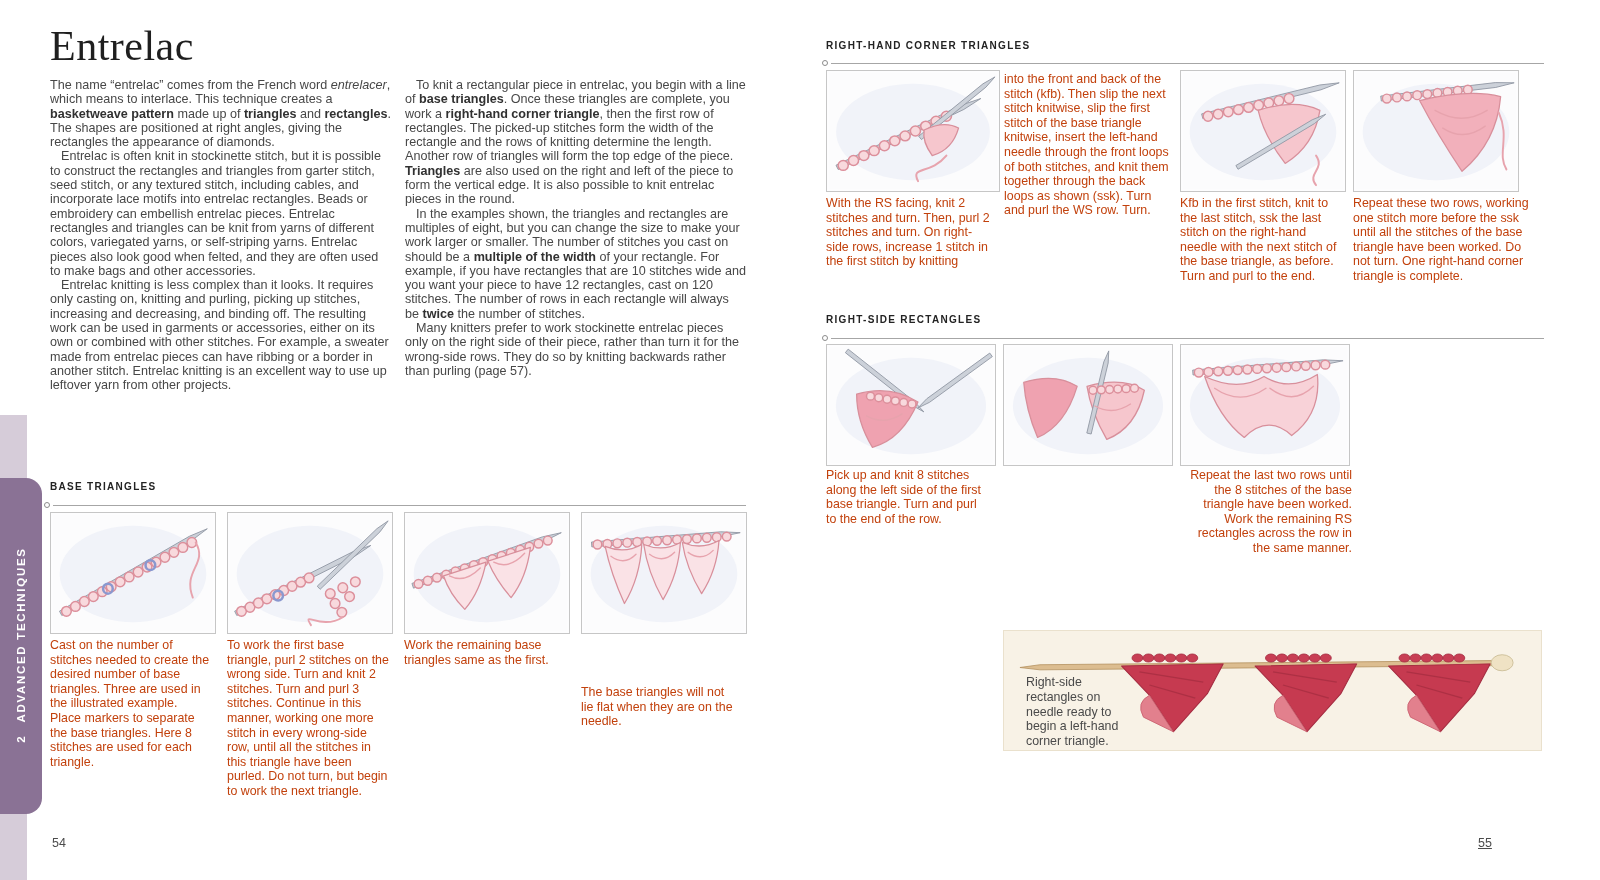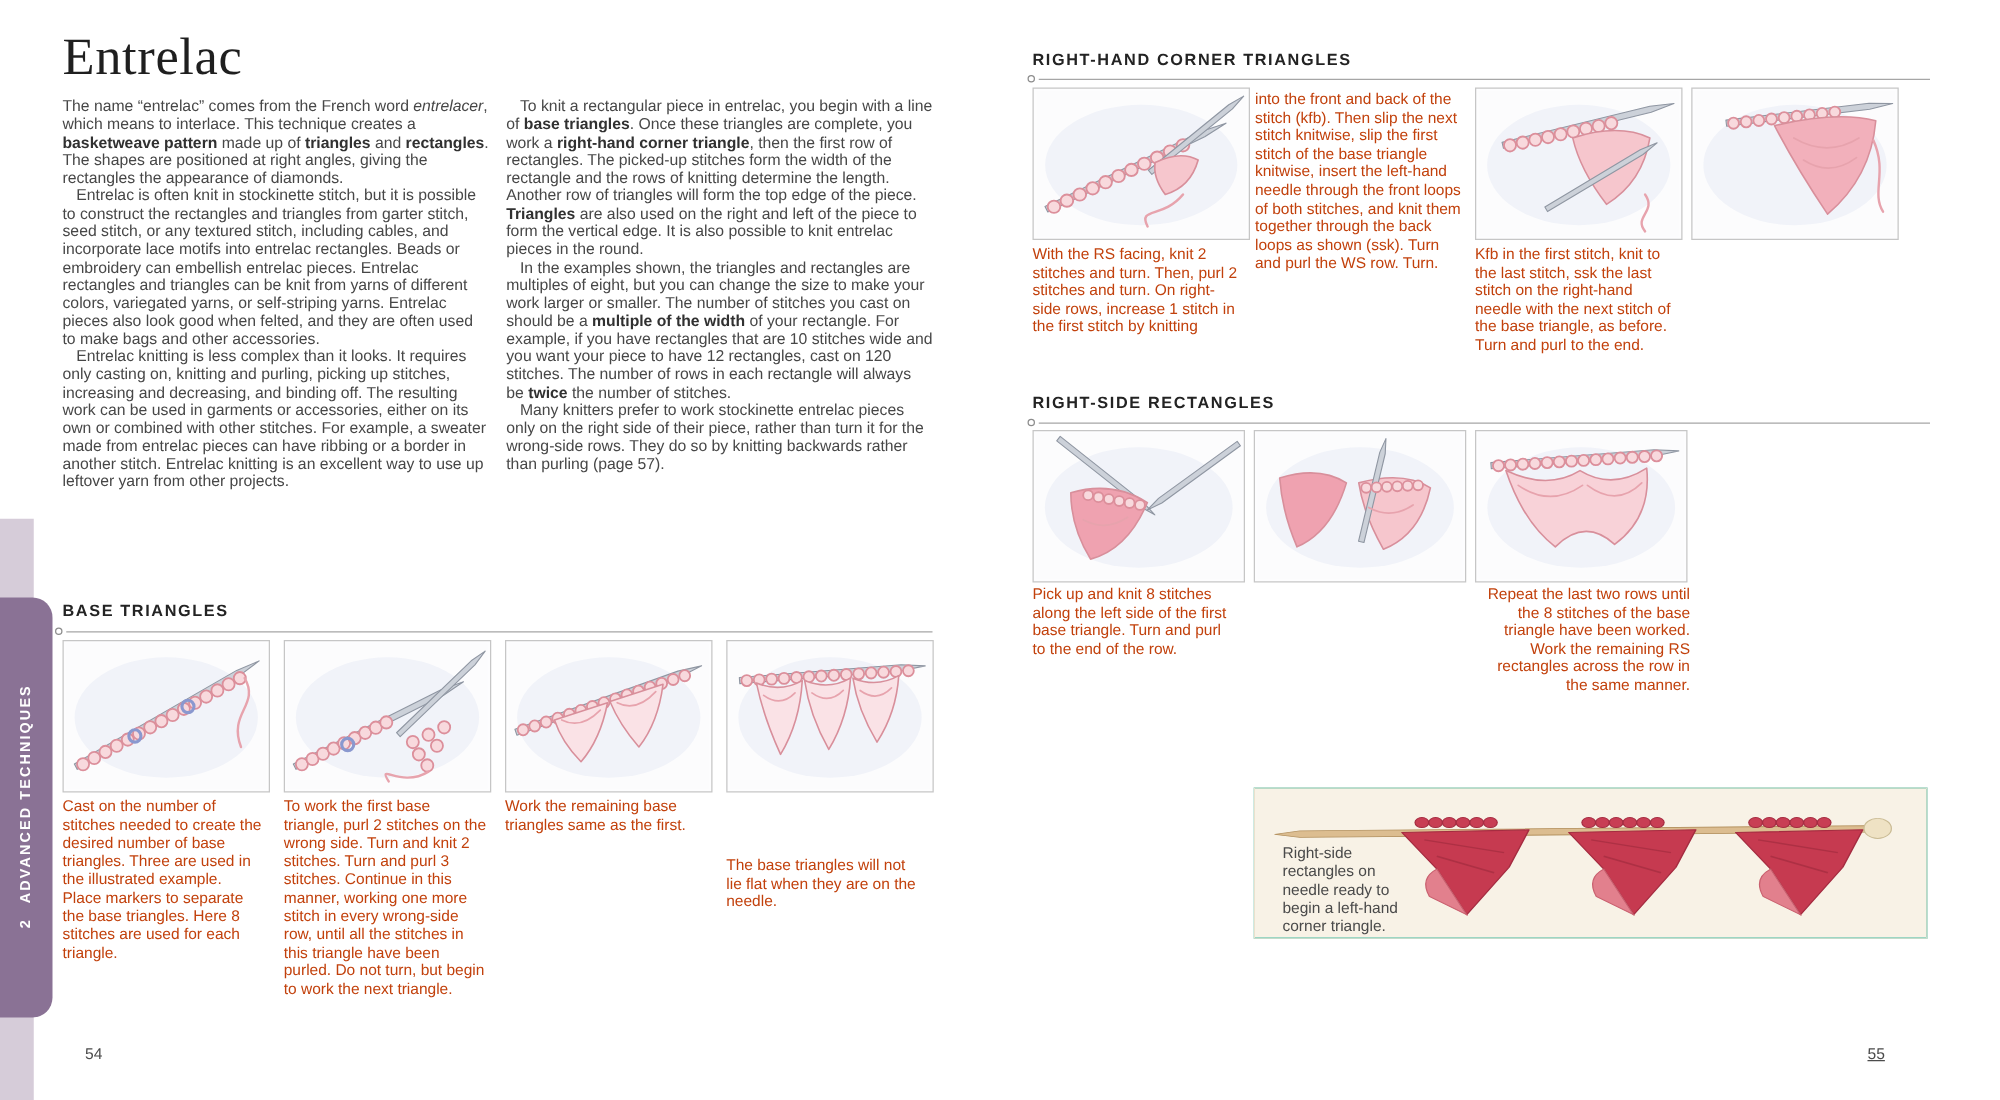--- a/index.html
+++ b/index.html
@@ -17,36 +17,36 @@
     font-size:42px; letter-spacing:.5px; color:#1f1f1f;
   }
 
   .cols { position:absolute; left:50px; top:78px; width:696px; display:flex; gap:14px; }
   .col  { width:341px; font-size:12.6px; line-height:14.3px; color:#474747; }
   .col p.ind { text-indent:11px; }
   b { font-weight:700; color:#313131; }
   i { font-style:italic; }
 
   .sechead {
-    position:absolute; font-size:13px; font-weight:700;
+    position:absolute; font-size:10px; font-weight:700;
     letter-spacing:1.3px; color:#232323; white-space:nowrap;
   }
   .rule { position:absolute; height:8px; }
   .rule .ln  { position:absolute; left:9px; right:0; top:3px; border-top:1px solid #a6a6a6; }
   .rule .dot { position:absolute; left:0; top:0; width:6px; height:6px;
                border:1px solid #8c8c8c; border-radius:50%; background:#fff; }
 
   figure { position:absolute; }
   .illu {
     display:block; width:100%; height:122px;
     border:1px solid #c6c6c6; background:#fdfdfe;
   }
   .cap { position:absolute; font-size:12.4px; line-height:14.6px; color:#c2410c; }
 
-  .pagenum { position:absolute; top:836px; font-size:12.5px; color:#4c4c4c;margin-left:16px; }
+  .pagenum { position:absolute; top:836px; font-size:12.5px; color:#4c4c4c; }
   #pageL .pagenum { left:52px; }
   #pageR .pagenum { left:678px;text-decoration:underline; }
 
   
   .edge { position:absolute; left:0; top:415px; width:27px; height:465px; }
   .tab  { position:absolute; left:0; top:478px; width:42px; height:336px;
           border-radius:0 16px 16px 0; }
   .tabtext {
     position:absolute; left:-146px; top:624px; width:334px; height:42px;
     transform:rotate(-90deg);
@@ -271,20 +271,21 @@
         <circle cx="118.0" cy="19.0" r="4.5" fill="#f8d9dd" stroke="#dc8f9b" stroke-width="1.5"></circle>
         <path d="M68,30 Q120,18 152,26 Q148,72 112,102 Q86,64 68,30 Z" fill="#f2b0bb" stroke="#d88f9b" stroke-width="1.3" stroke-linejoin="round"></path>
         <path d="M84,40 Q112,56 138,40" fill="none" stroke="#e7a3ad" stroke-width="1.4" stroke-linecap="round"></path>
         <path d="M92,58 Q114,72 136,56" fill="none" stroke="#e7a3ad" stroke-width="1.4" stroke-linecap="round"></path>
         <path d="M150,42 C162,68 148,84 158,100" fill="none" stroke="#e7a3ad" stroke-width="2" stroke-linecap="round"></path>
       </svg>
   </figure>
 
   <div class="cap" style="left:26px; top:196px; width:168px;">With the RS facing, knit 2 stitches and turn. Then, purl 2 stitches and turn. On right-side rows, increase 1 stitch in the first stitch by knitting</div>
   <div class="cap" style="left:380px; top:196px; width:166px;">Kfb in the first stitch, knit to the last stitch, ssk the last stitch on the right-hand needle with the next stitch of the base triangle, as before. Turn and purl to the end.</div>
+  <div class="cap" style="left:553px; top:196px; width:176px;">Repeat these two rows, working one stitch more before the ssk until all the stitches of the base triangle have been worked. Do not turn. One right-hand corner triangle is complete.</div>
 
   <div class="sechead" style="left:26px; top:314px;">RIGHT-SIDE RECTANGLES</div>
   <div class="rule" style="left:22px; top:335px; width:722px;">
     <span class="dot"></span>
       <span class="ln"></span>
   </div>
 
   <figure style="left:26px; top:344px; width:170px;">
     <svg class="illu" viewBox="0 0 170 122" preserveAspectRatio="none">
         <rect x="2" y="2" width="166" height="118" fill="#fcfcfd"></rect>

